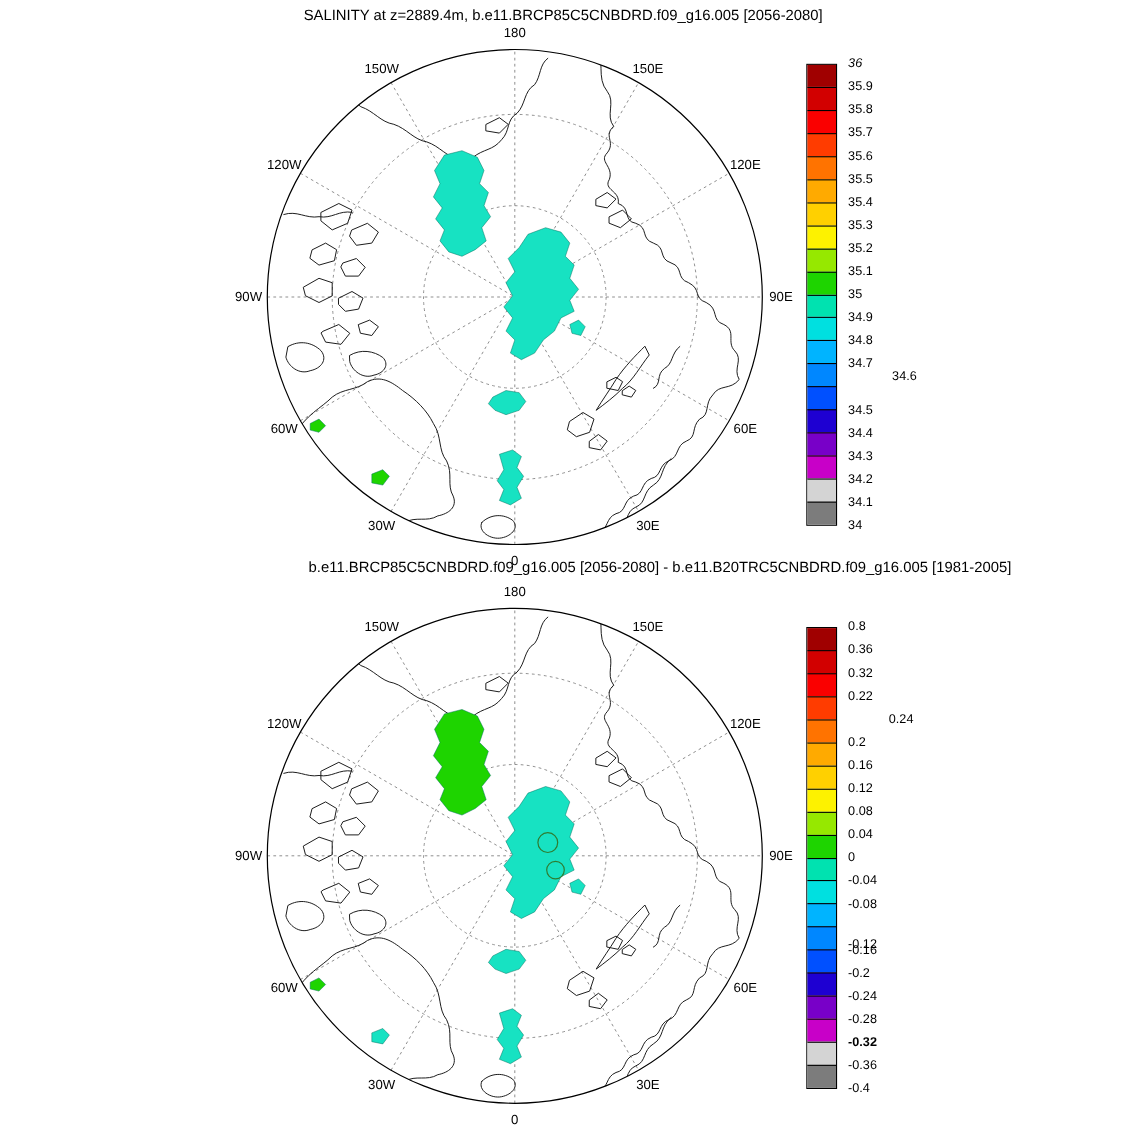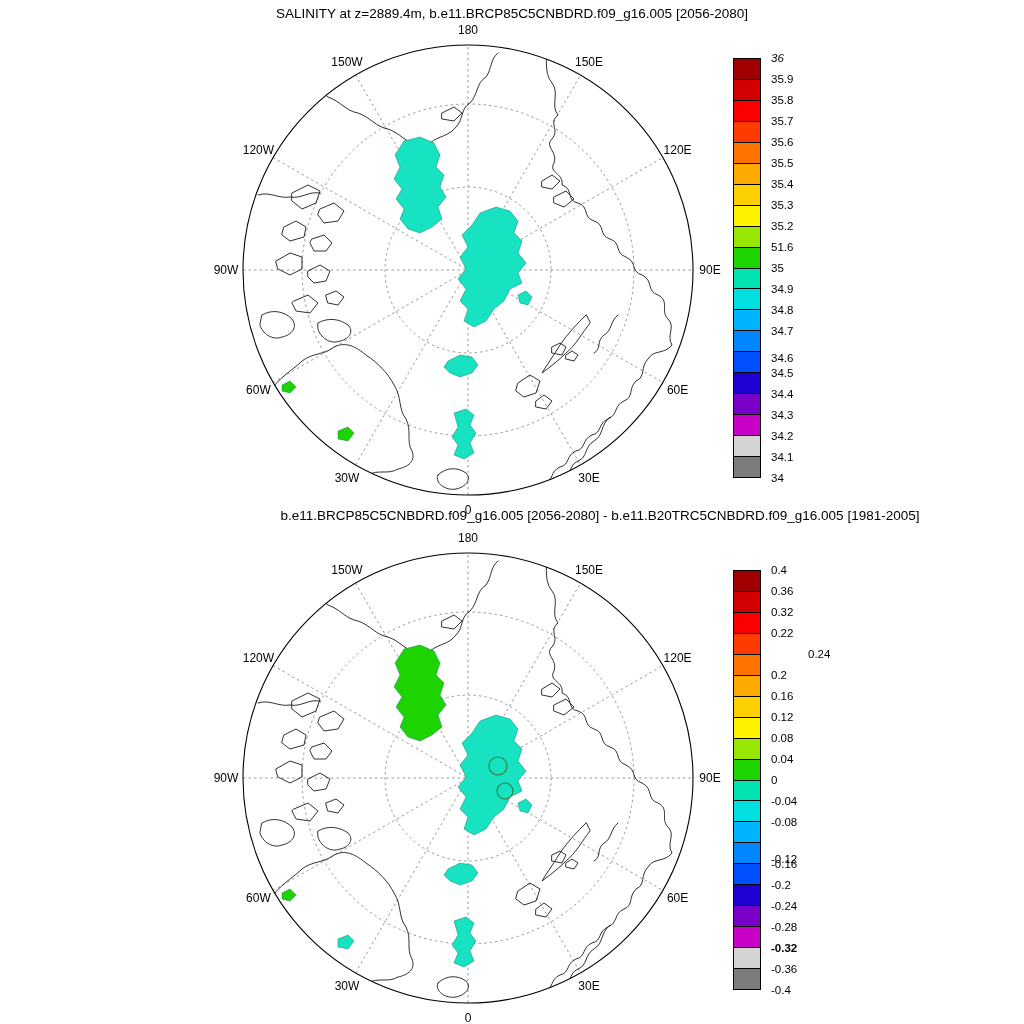--- a/index.html
+++ b/index.html
@@ -104,26 +104,26 @@
       </div>
       <span class="cb-label" style="top: 0px; font-style: italic;">36</span>
       <span class="cb-label" style="top: 21px;">35.9</span>
       <span class="cb-label" style="top: 42px;">35.8</span>
       <span class="cb-label" style="top: 63px; text-align: center;">35.7</span>
       <span class="cb-label" style="top: 84px;">35.6</span>
       <span class="cb-label" style="top: 105px;">35.5</span>
       <span class="cb-label" style="top: 126px;">35.4</span>
       <span class="cb-label" style="top: 147px;">35.3</span>
       <span class="cb-label" style="top: 168px;">35.2</span>
-      <span class="cb-label" style="top: 189px;">51.6</span>
+      <span class="cb-label" style="top: 189px;">35.1</span>
       <span class="cb-label" style="top: 210px;">35</span>
       <span class="cb-label" style="top: 231px;">34.9</span>
       <span class="cb-label" style="top: 252px;">34.8</span>
       <span class="cb-label" style="top: 273px;">34.7</span>
-      <span class="cb-label" style="top: 300px;">34.6</span>
+      <span class="cb-label" style="top: 284px; margin-left: 40px;">34.6</span>
       <span class="cb-label" style="top: 315px;">34.5</span>
       <span class="cb-label" style="top: 336px;">34.4</span>
       <span class="cb-label" style="top: 357px;">34.3</span>
       <span class="cb-label" style="top: 378px;">34.2</span>
       <span class="cb-label" style="top: 399px;">34.1</span>
       <span class="cb-label" style="top: 420px;">34</span>
     </div>
 
   <div class="title t-bottom">b.e11.BRCP85C5CNBDRD.f09_g16.005 [2056-2080] - b.e11.B20TRC5CNBDRD.f09_g16.005 [1981-2005]</div>
   <div class="maparea m-bottom"><svg width="540" height="510" viewBox="0 0 540 510">
@@ -193,21 +193,21 @@
         <div class="cb-cell" style="background: rgb(0, 224, 224);"></div>
         <div class="cb-cell" style="background: rgb(0, 180, 255);"></div>
         <div class="cb-cell" style="background: rgb(0, 135, 255);"></div>
         <div class="cb-cell" style="background: rgb(0, 80, 255);"></div>
         <div class="cb-cell" style="background: rgb(30, 0, 210);"></div>
         <div class="cb-cell" style="background: rgb(120, 0, 200);"></div>
         <div class="cb-cell" style="background: rgb(200, 0, 200);"></div>
         <div class="cb-cell" style="background: rgb(212, 212, 212);"></div>
         <div class="cb-cell" style="background: rgb(124, 124, 124);"></div>
       </div>
-      <span class="cb-label" style="top: 0px;">0.4</span>
+      <span class="cb-label" style="top: 0px;">0.8</span>
       <span class="cb-label" style="top: 21px;">0.36</span>
       <span class="cb-label" style="top: 42px;">0.32</span>
       <span class="cb-label" style="top: 63px;">0.22</span>
       <span class="cb-label" style="top: 84px; margin-left: 37px;">0.24</span>
       <span class="cb-label" style="top: 105px;">0.2</span>
       <span class="cb-label" style="top: 126px;">0.16</span>
       <span class="cb-label" style="top: 147px;">0.12</span>
       <span class="cb-label" style="top: 168px;">0.08</span>
       <span class="cb-label" style="top: 189px;">0.04</span>
       <span class="cb-label" style="top: 210px;">0</span>

